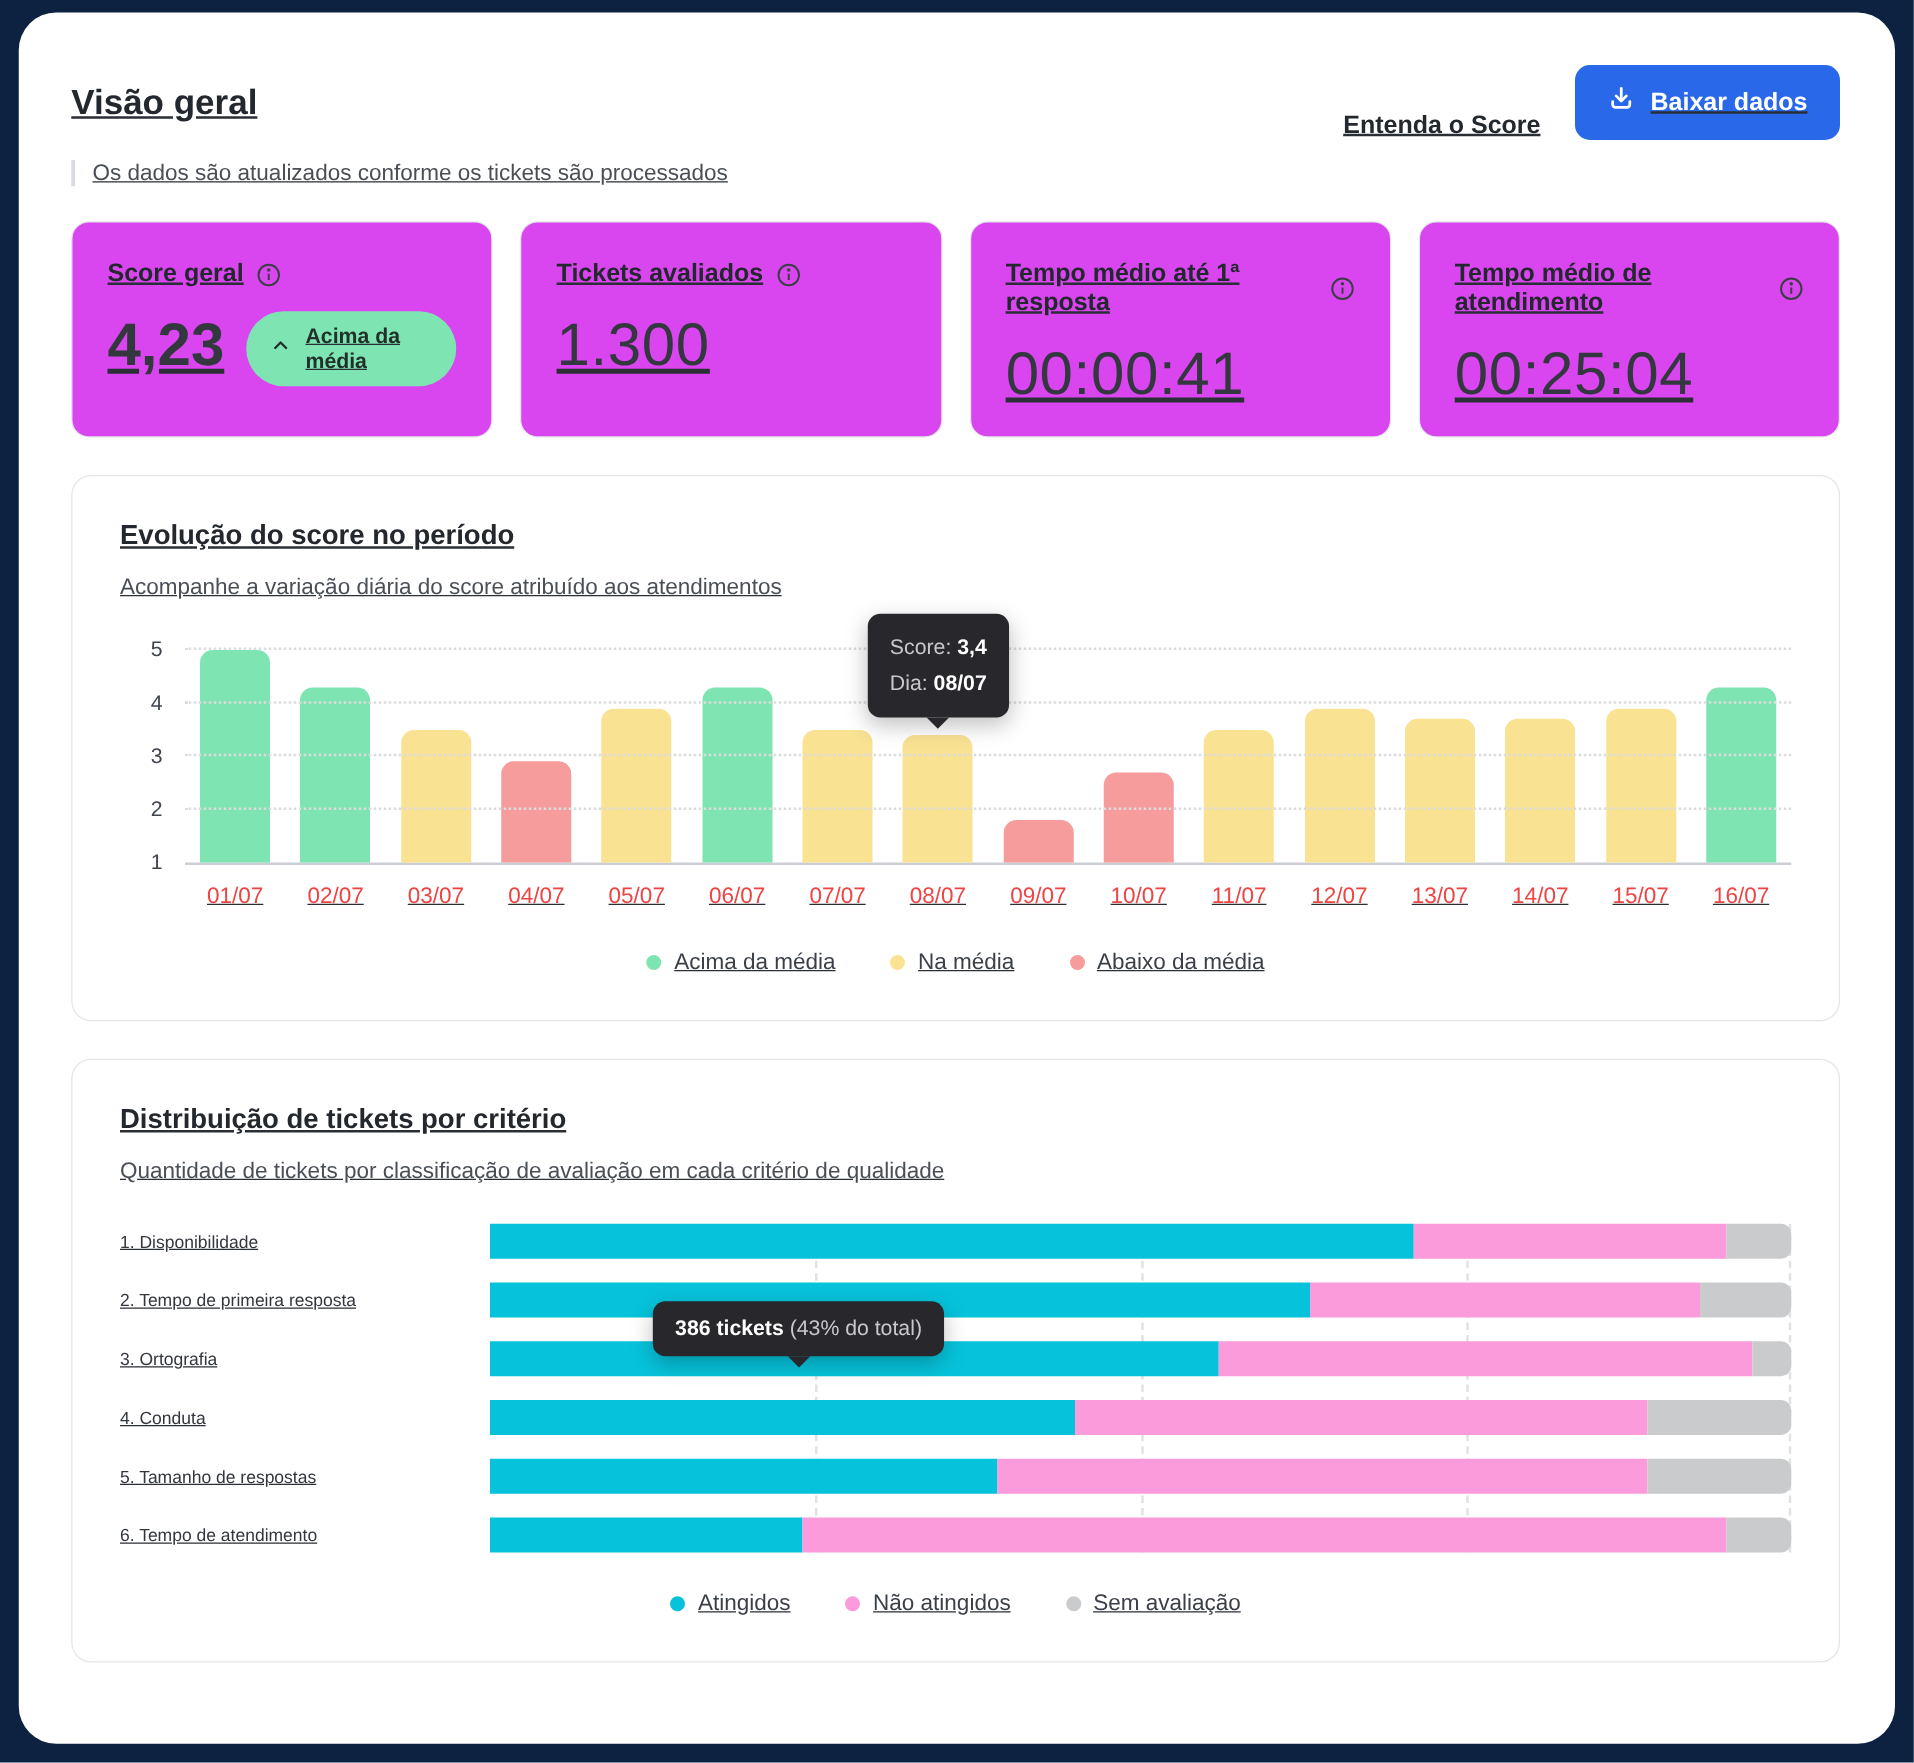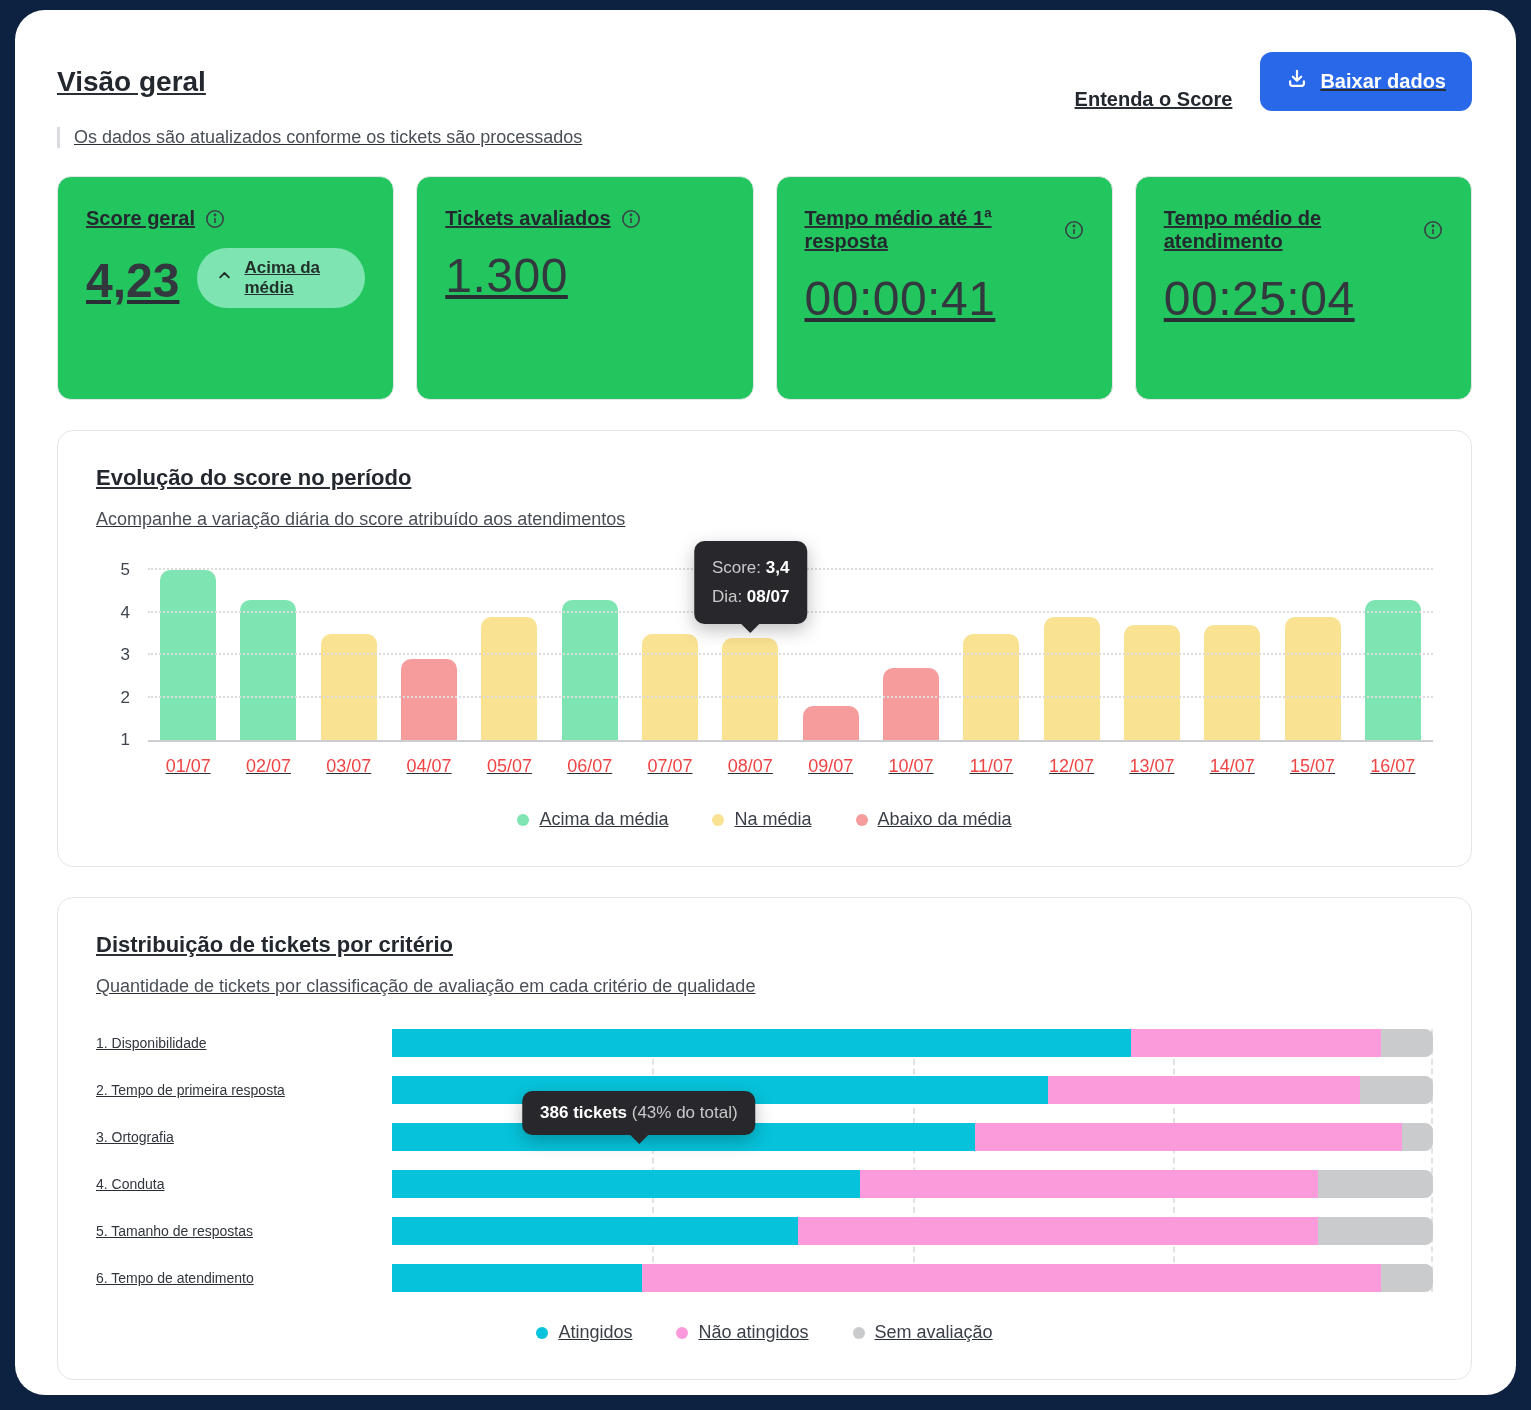--- a/index.html
+++ b/index.html
@@ -28,26 +28,26 @@
     background:#2968E8; color:#fff; font-weight:700; font-size:20px;
     border:none; border-radius:12px; padding:16px 26px; cursor:pointer;
     font-family:"Liberation Sans", sans-serif;
   }
   .page-subtitle-wrap { margin-top:16px; border-left:3px solid #D9DBE0; padding-left:14px; }
   .page-subtitle { font-size:18px; color:#4A4F57; }
   
   .stats-row { margin-top:28px; display:grid; grid-template-columns:repeat(4,1fr); gap:22px; }
   .stat-card {
     border:1.5px solid #E3E5EA; border-radius:14px;
-    padding:30px 28px 28px 28px; height:224px; background:#22c55e;
+    padding:30px 28px 28px 28px; height:173px; background:#d946ef;
   }
   .stat-label-row { display:flex; align-items:center; gap:10px; }
   .stat-label { font-size:20px; font-weight:700; color:#23272E; }
   .info-icon { display:inline-flex; cursor:pointer; }
-  .stat-value-row { margin-top:18px; display:flex; align-items:flex-end; gap:18px; }
+  .stat-value-row { margin-top:18px; display:flex; align-items:flex-start; gap:18px; }
   .stat-value { font-size:48px; color:#33373E; letter-spacing:0.5px; }
   .stat-value.bold { font-weight:800; letter-spacing:0; }
   .badge {
     display:inline-flex; align-items:center; gap:12px;
     background:#7EE5B2; border-radius:999px; padding:10px 20px;
     font-size:17px; font-weight:700; color:#22302A;
   }
   
   .chart-card {
     border:1.5px solid #E3E5EA; border-radius:16px; background:#fff;

